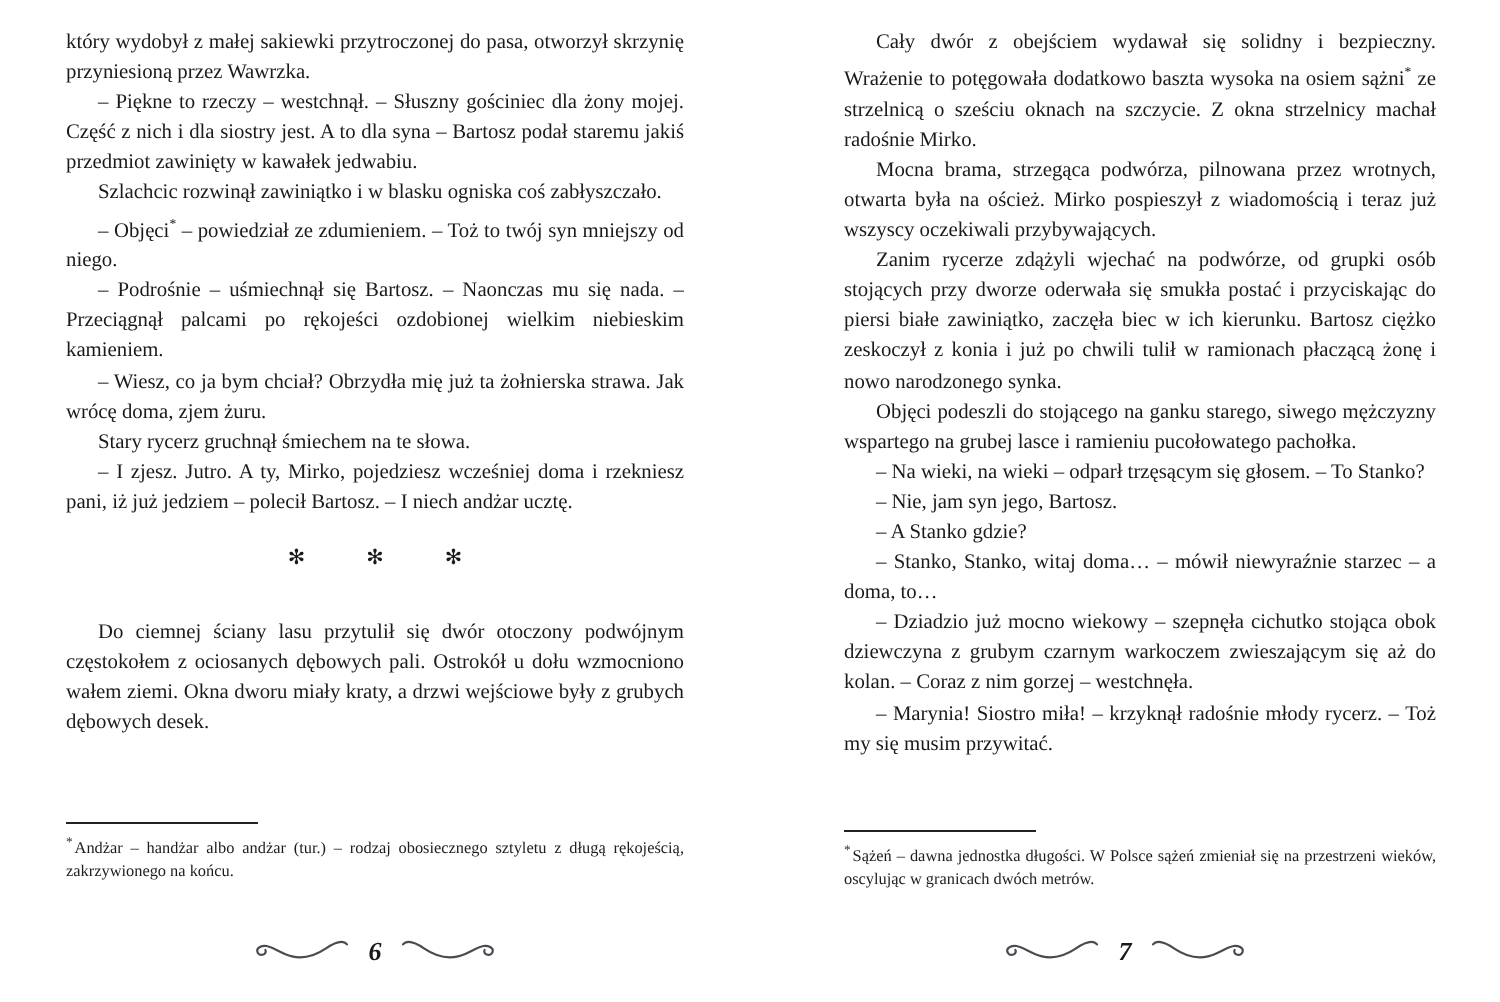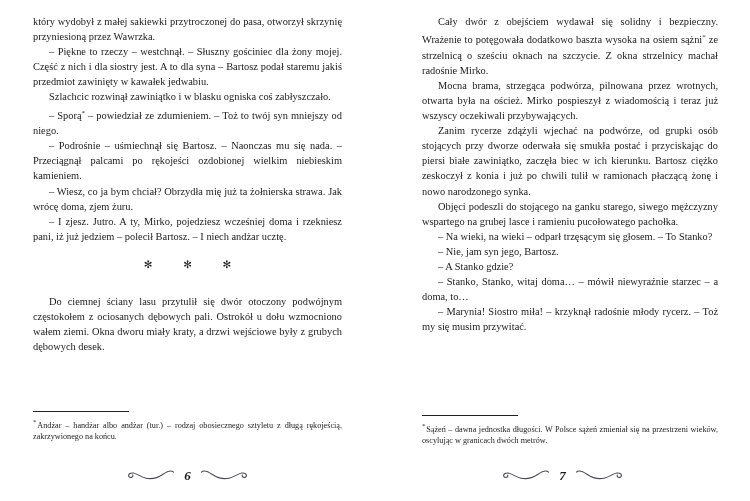--- a/index.html
+++ b/index.html
@@ -117,23 +117,24 @@
 <body>
 
 <div class="spread">
 
   <div class="page page-left">
     <div class="body-text">
 
       <p class="noindent">który wydobył z małej sakiewki przytroczonej do pasa, otworzył skrzynię przyniesioną przez Wawrzka.</p>
       <p>– Piękne to rzeczy – westchnął. – Słuszny gościniec dla żony mojej. Część z nich i dla siostry jest. A to dla syna – Bartosz podał staremu jakiś przedmiot zawinięty w kawałek jedwabiu.</p>
       <p>Szlachcic rozwinął zawiniątko i w blasku ogniska coś zabłyszczało.</p>
-      <p><span>– Sporą</span><span class="fn-ref">*</span><span> – powiedział ze zdumieniem. – Toż to twój syn mniejszy od niego.</span></p>
+      <p><span>– Objęci</span><span class="fn-ref">*</span><span> – powiedział ze zdumieniem. – Toż to twój syn mniejszy od niego.</span></p>
       <p>– Podrośnie – uśmiechnął się Bartosz. – Naonczas mu się nada. – Przeciągnął palcami po rękojeści ozdobionej wielkim niebieskim kamieniem.</p>
       <p>– Wiesz, co ja bym chciał? Obrzydła mię już ta żołnierska strawa. Jak wrócę doma, zjem żuru.</p>
+      <p>Stary rycerz gruchnął śmiechem na te słowa.</p>
       <p>– I zjesz. Jutro. A ty, Mirko, pojedziesz wcześniej doma i rzekniesz pani, iż już jedziem – polecił Bartosz. – I niech andżar ucztę.</p>
 
       <div class="scene-break">✻ ✻ ✻</div>
 
       <p>Do ciemnej ściany lasu przytulił się dwór otoczony podwójnym częstokołem z ociosanych dębowych pali. Ostrokół u dołu wzmocniono wałem ziemi. Okna dworu miały kraty, a drzwi wejściowe były z grubych dębowych desek.</p>
     </div>
 
     <div class="footnote-block" style="top: 411px;">
       <div class="footnote-rule"></div>
       <p class="footnote"><span class="marker">*</span><span>Andżar – handżar albo andżar (tur.) – rodzaj obosiecznego sztyletu z długą rękojeścią, zakrzywionego na końcu.</span></p>
@@ -158,20 +159,21 @@
     <div class="body-text">
 
       <p><span>Cały dwór z obejściem wydawał się solidny i bezpieczny. Wrażenie to potęgowała dodatkowo baszta wysoka na osiem sążni</span><span class="fn-ref">*</span><span> ze strzelnicą o sześciu oknach na szczycie. Z okna strzelnicy machał radośnie Mirko.</span></p>
       <p>Mocna brama, strzegąca podwórza, pilnowana przez wrotnych, otwarta była na oścież. Mirko pospieszył z wiadomością i teraz już wszyscy oczekiwali przybywających.</p>
       <p>Zanim rycerze zdążyli wjechać na podwórze, od grupki osób stojących przy dworze oderwała się smukła postać i przyciskając do piersi białe zawiniątko, zaczęła biec w ich kierunku. Bartosz ciężko zeskoczył z konia i już po chwili tulił w ramionach płaczącą żonę i nowo narodzonego synka.</p>
       <p>Objęci podeszli do stojącego na ganku starego, siwego mężczyzny wspartego na grubej lasce i ramieniu pucołowatego pachołka.</p>
       <p>– Na wieki, na wieki – odparł trzęsącym się głosem. – To Stanko?</p>
       <p>– Nie, jam syn jego, Bartosz.</p>
       <p>– A Stanko gdzie?</p>
       <p>– Stanko, Stanko, witaj doma… – mówił niewyraźnie starzec – a doma, to…</p>
+      <p>– Dziadzio już mocno wiekowy – szepnęła cichutko stojąca obok dziewczyna z grubym czarnym warkoczem zwieszającym się aż do kolan. – Coraz z nim gorzej – westchnęła.</p>
       <p>– Marynia! Siostro miła! – krzyknął radośnie młody rycerz. – Toż my się musim przywitać.</p>
     </div>
 
     <div class="footnote-block" style="top: 415px;">
       <div class="footnote-rule"></div>
       <p class="footnote"><span class="marker">*</span><span>Sążeń – dawna jednostka długości. W Polsce sążeń zmieniał się na przestrzeni wieków, oscylując w granicach dwóch metrów.</span></p>
     </div>
 
     <div class="folio">
       <span class="orn">

